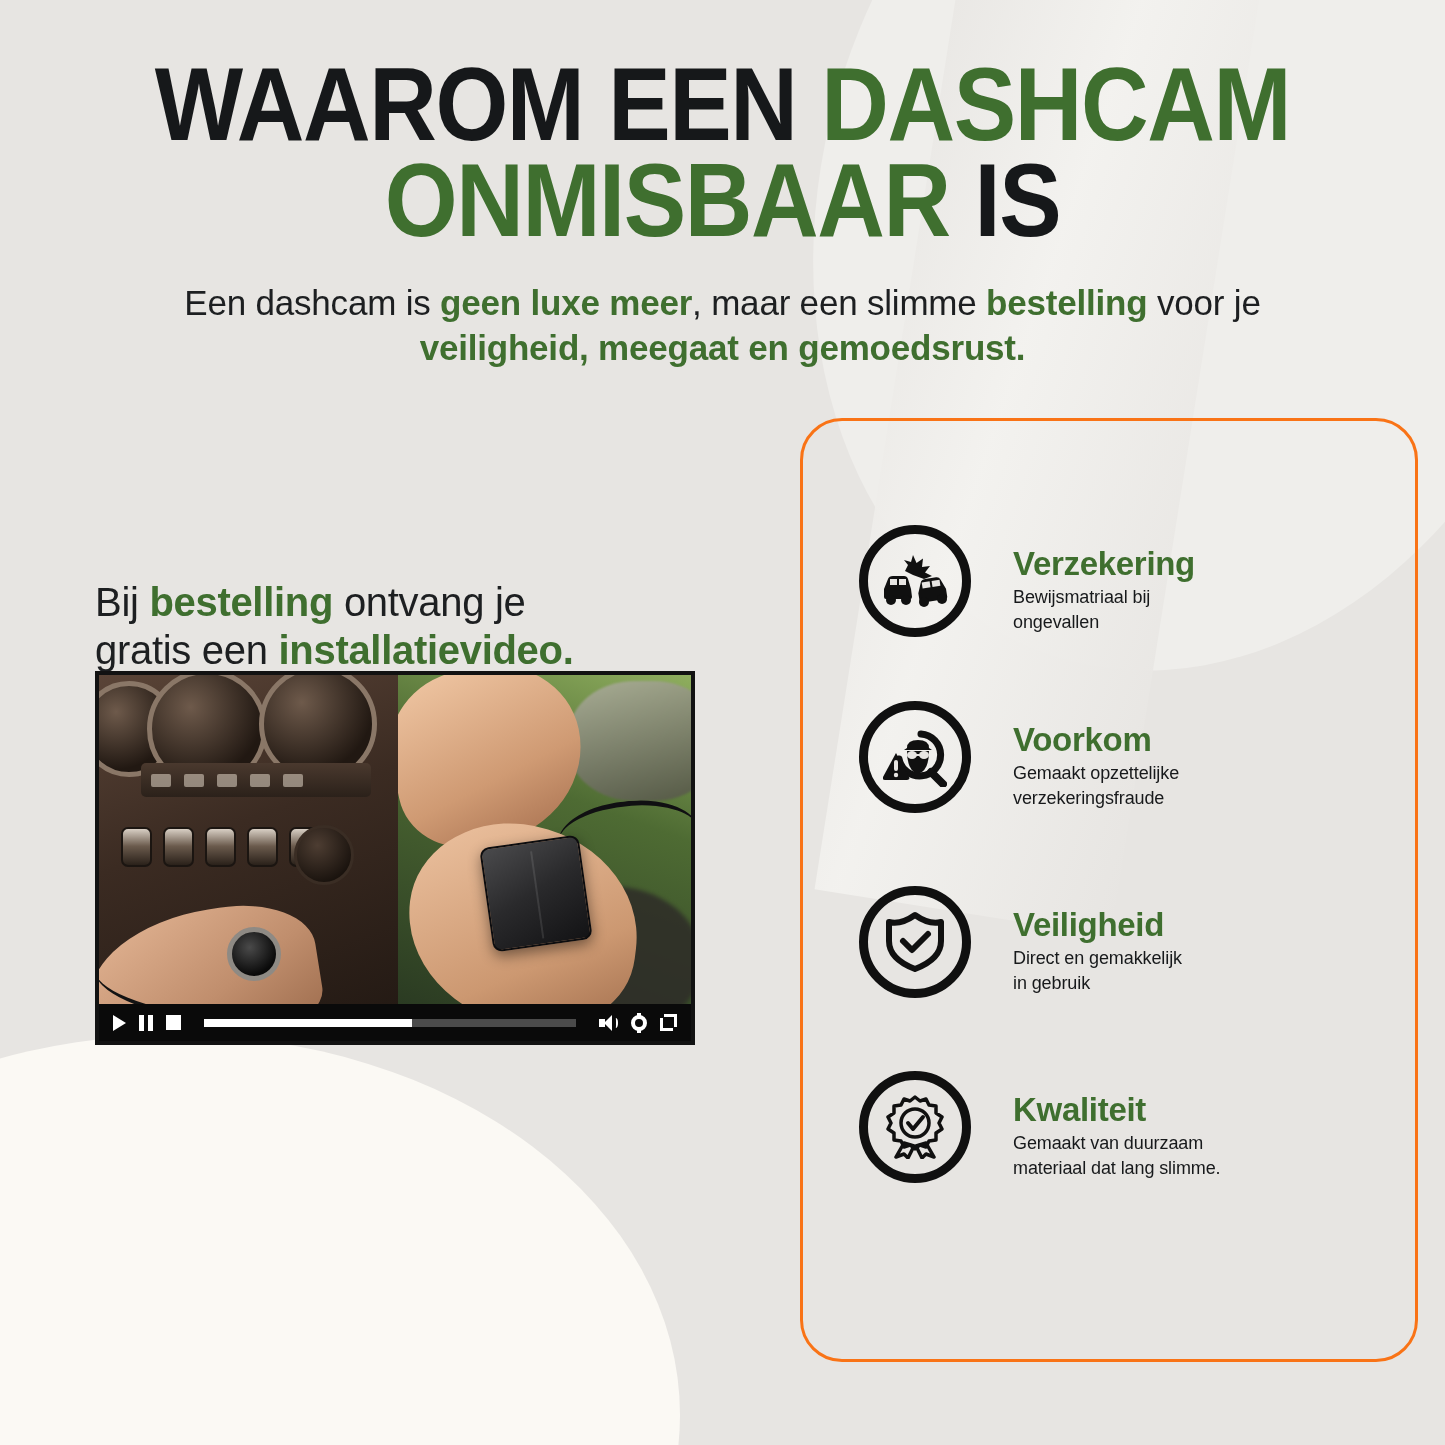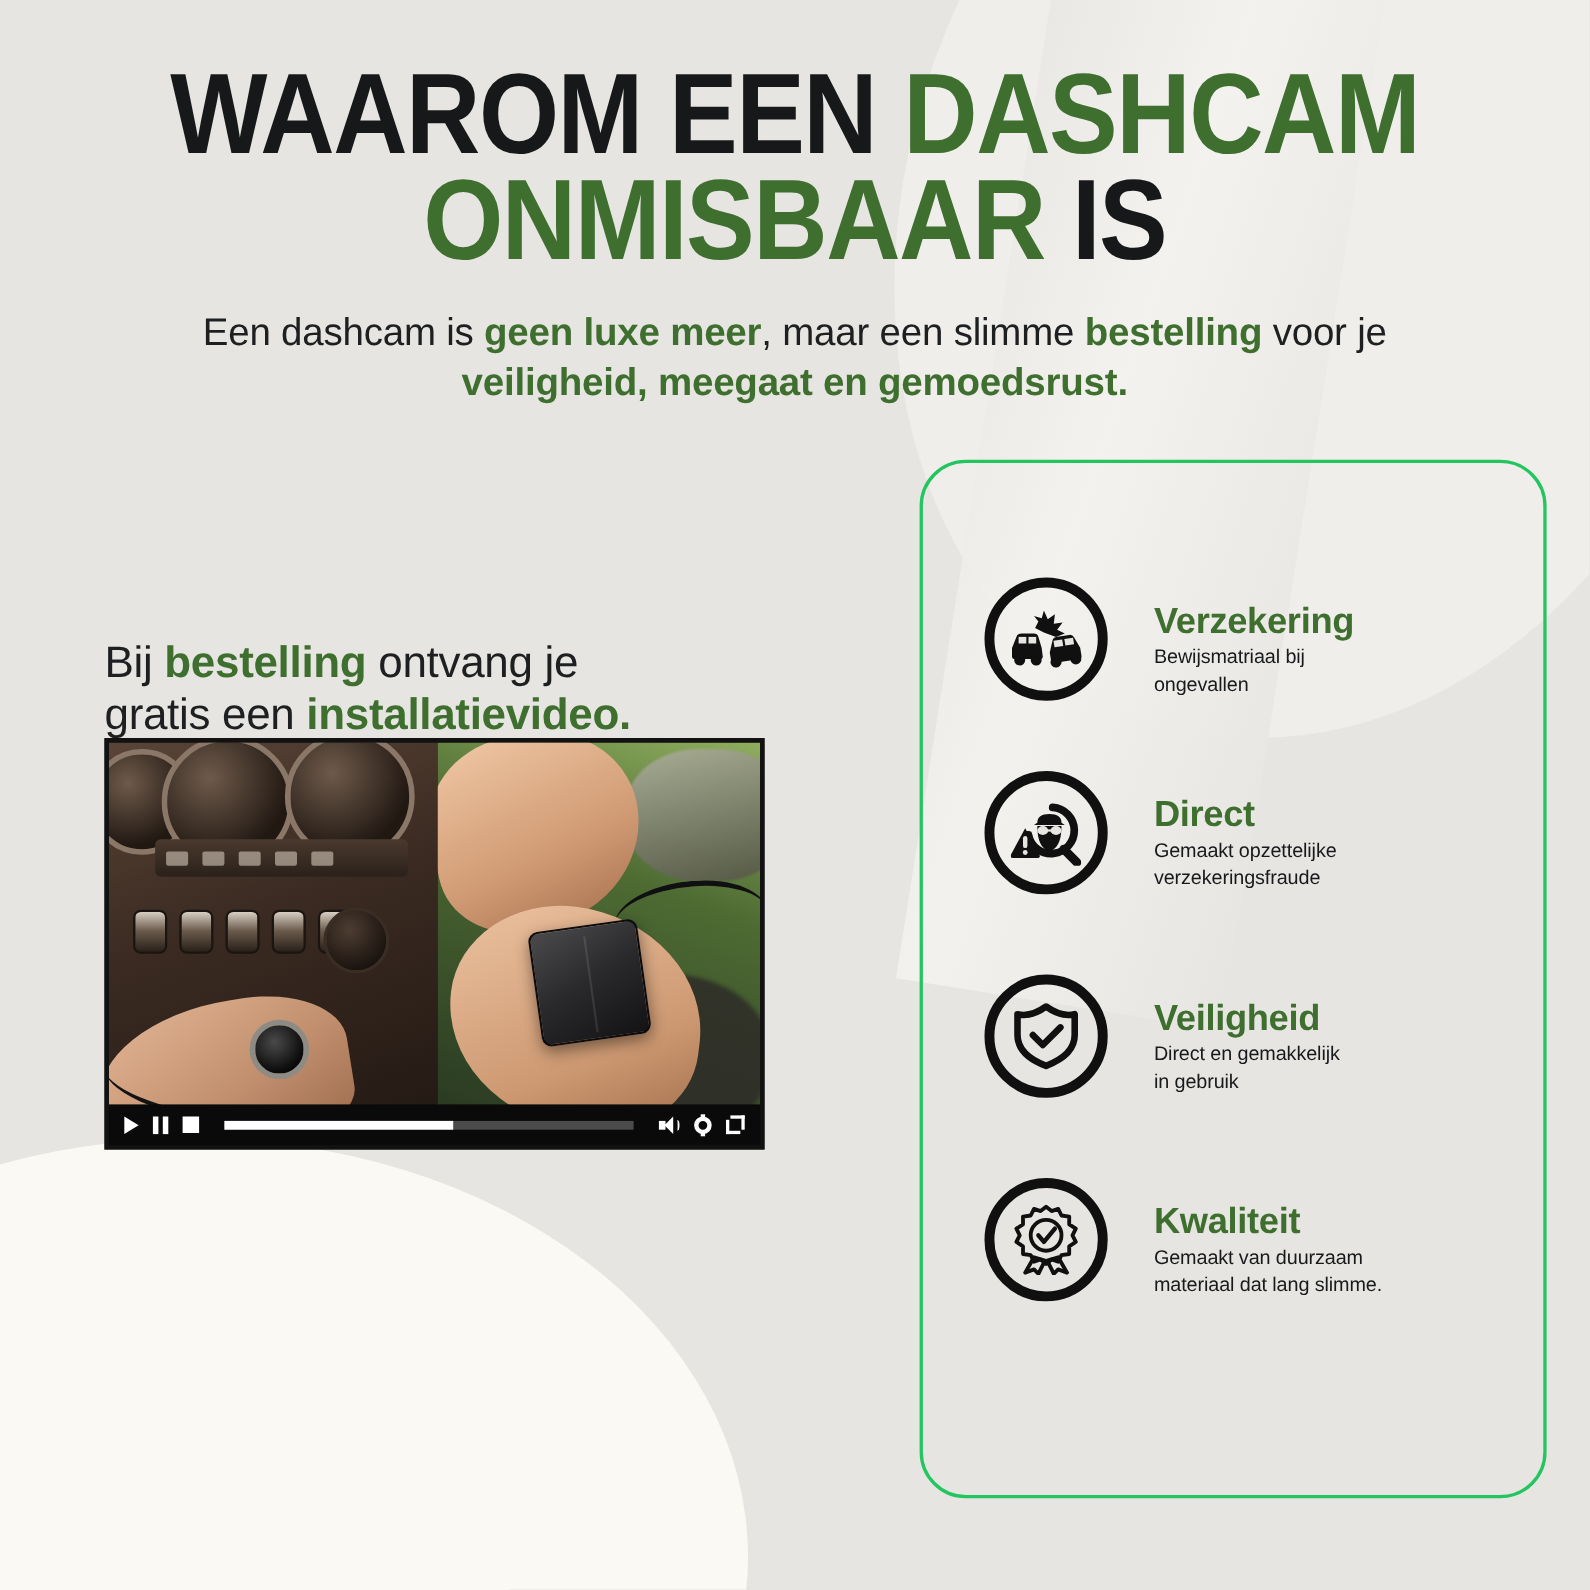--- a/index.html
+++ b/index.html
@@ -254,23 +254,23 @@
   .ico-full { position:relative; width:17px; height:17px; }
   .ico-full::before,.ico-full::after{
     content:''; position:absolute; width:10px; height:10px;
   }
   .ico-full::before{ right:0;top:0;border-top:3px solid #fff;border-right:3px solid #fff; }
   .ico-full::after { left:0;bottom:0;border-bottom:3px solid #fff;border-left:3px solid #fff; }
 
   
   .feature-card {
     position:absolute;
-    left:836px; top:418px;
-    width:570px; height:944px;
-    border:3px solid #22c55e;
+    left:800px; top:418px;
+    width:618px; height:944px;
+    border:3px solid #f97316;
     border-radius:42px;
   }
 
   .feature-item { position:absolute; left:56px; display:flex; align-items:flex-start; }
   .feature-item.f0 { top:104px; }
   .feature-item.f1 { top:280px; }
   .feature-item.f2 { top:465px; }
   .feature-item.f3 { top:650px; }
 
   .icon-circle {
@@ -426,21 +426,21 @@
           <path fill="#101010" d="M24 24 Q24 44 35 47 Q46 44 46 24 Z"></path>
           <ellipse cx="29" cy="28" rx="5" ry="4" fill="#e7e5e2"></ellipse>
           <ellipse cx="41" cy="28" rx="5" ry="4" fill="#e7e5e2"></ellipse>
           <rect x="33" y="27" width="4" height="2" fill="#e7e5e2"></rect>
           <path fill="#101010" d="M13 26 L26 50 Q27 53 24 53 L2 53 Q-1 53 0 50 Z"></path>
           <rect x="11" y="33" width="4" height="11" rx="2" fill="#e7e5e2"></rect>
           <circle cx="13" cy="48" r="2.2" fill="#e7e5e2"></circle>
         </svg>
       </div>
       <div class="feature-text">
-        <div class="feature-title">Direct</div>
+        <div class="feature-title">Voorkom</div>
         <div class="feature-desc">
           <span>Gemaakt opzettelijke</span><br>
           <span>verzekeringsfraude</span>
         </div>
       </div>
     </div>
 
     <div class="feature-item f2">
       <div class="icon-circle">
         <svg width="60" height="62" viewBox="0 0 60 62">

